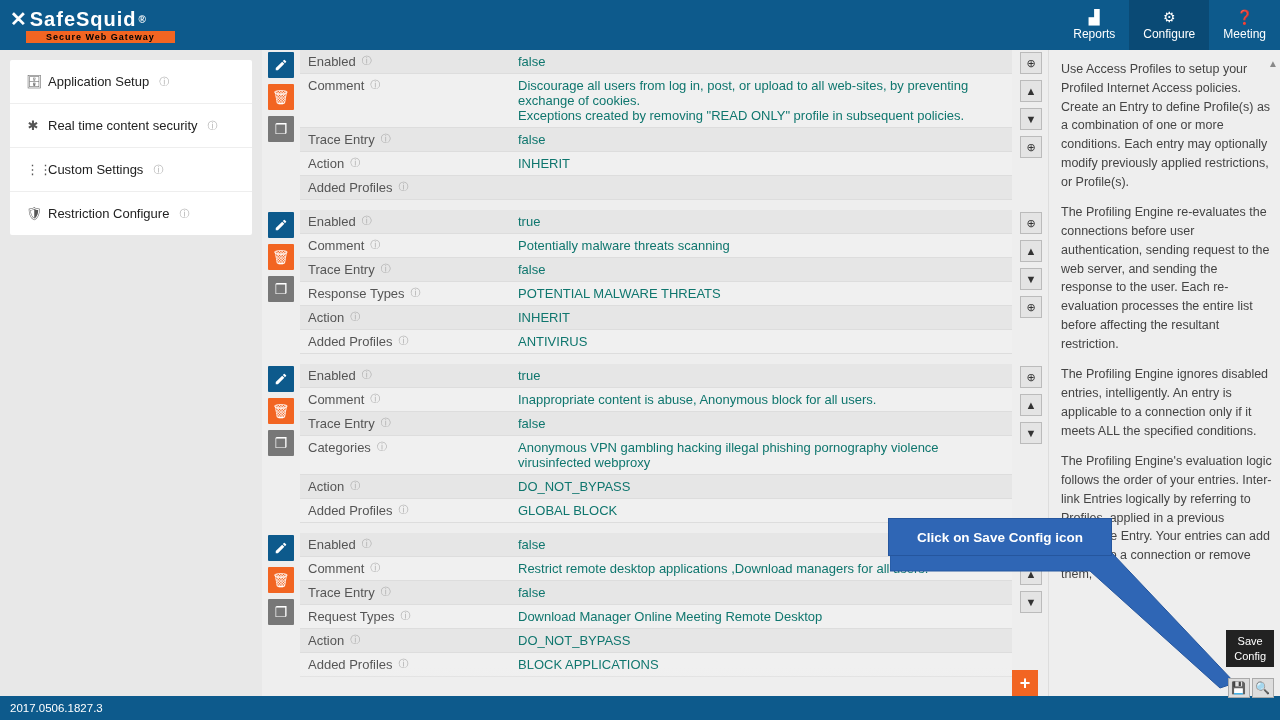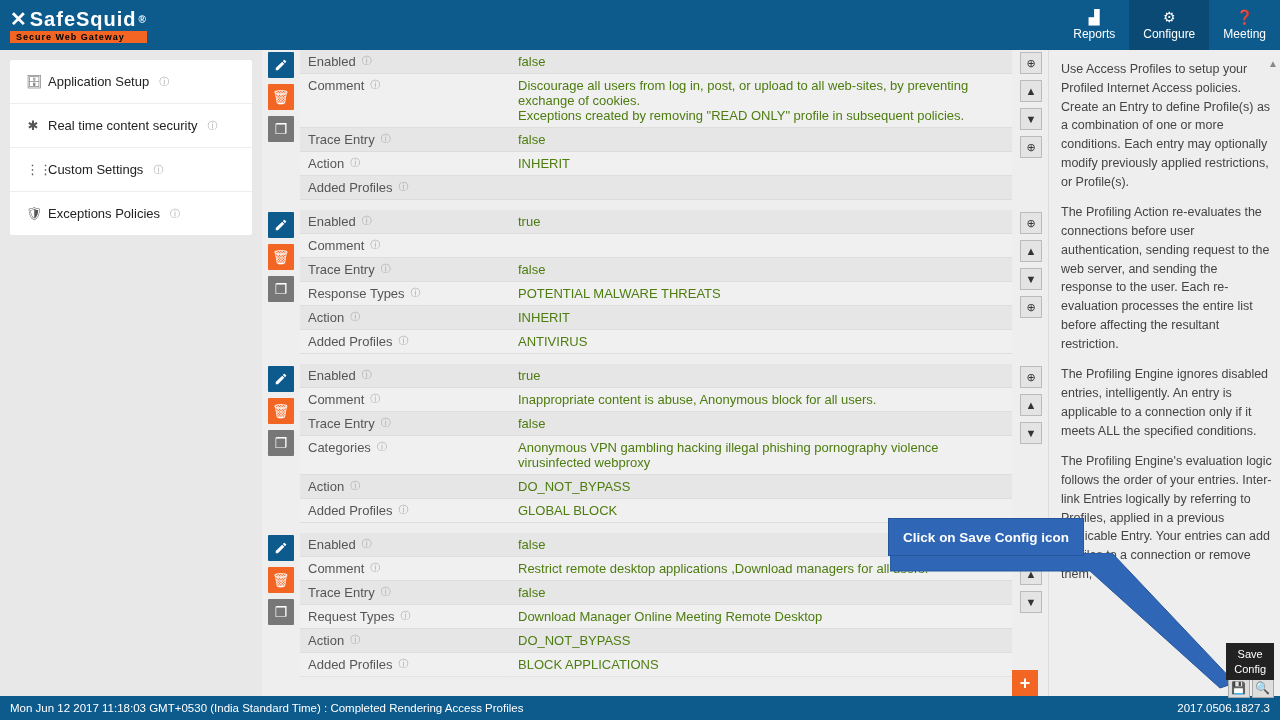--- a/index.html
+++ b/index.html
@@ -3,21 +3,21 @@
 <meta charset="utf-8">
 <style>
 * { margin: 0; padding: 0; box-sizing: border-box; }
 body { font-family: "Segoe UI", Tahoma, sans-serif; font-size: 13px; color: #333; background: #e8e8e8; width: 1280px; height: 720px; overflow: hidden; position: relative; }
 
 
 .header { background: #0d5a8c; height: 50px; display: flex; align-items: center; justify-content: space-between; padding: 0 0 0 10px; }
 .logo-area { display: flex; flex-direction: column; }
 .logo-text { color: #fff; font-size: 20px; font-weight: bold; letter-spacing: 1px; display: flex; align-items: center; gap: 2px; }
 .logo-text sup { font-size: 10px; }
-.tagline { background: #f26522; color: #000; font-size: 9px; padding: 1px 6px; font-weight: bold; letter-spacing: 1px; }
+.tagline { background: #f26522; color: #000; font-size: 9px; padding: 1px 20px; font-weight: bold; letter-spacing: 1px; margin-left: 16px; }
 .nav { display: flex; height: 100%; }
 .nav-item { color: #fff; padding: 8px 14px; display: flex; flex-direction: column; align-items: center; justify-content: center; font-size: 12px; cursor: pointer; }
 .nav-item.active { background: #0a4a75; }
 .nav-icon { font-size: 14px; margin-bottom: 2px; }
 
 
 .main { display: flex; height: calc(100% - 50px - 24px); }
 .sidebar { width: 262px; padding: 10px; }
 .sidebar-card { background: #fff; border-radius: 2px; }
 .sidebar-item { padding: 14px 16px; border-bottom: 1px solid #eee; display: flex; align-items: center; gap: 8px; cursor: pointer; color: #222; font-size: 13px; }
@@ -35,40 +35,40 @@
 .tool-btn { width: 26px; height: 26px; display: flex; align-items: center; justify-content: center; color: #fff; font-size: 14px; cursor: pointer; border-radius: 1px; }
 .tool-edit { background: #0d5a8c; }
 .tool-edit svg { fill: #fff; width: 14px; height: 14px; }
 .tool-del { background: #f26522; }
 .tool-clone { background: #777; }
 
 .entry-body { flex: 1; }
 .row { display: flex; border-bottom: 1px solid #ddd; background: #f0f0f0; }
 .row:nth-child(odd) { background: #e6e6e6; }
 .row-label { width: 210px; padding: 4px 8px; color: #555; display: flex; gap: 4px; }
-.row-value { flex: 1; padding: 4px 8px; color: #4d7c0f; }
+.row-value { flex: 1; padding: 4px 8px; color: #0f766e; }
 
 .entry-side { width: 30px; display: flex; flex-direction: column; gap: 6px; padding-top: 2px; align-items: flex-end; }
 .side-btn { width: 22px; height: 22px; background: #e4e4e4; border: 1px solid #bbb; display: flex; align-items: center; justify-content: center; cursor: pointer; font-size: 11px; color: #333; }
 
 .add-btn { position: absolute; bottom: 0; right: 10px; width: 26px; height: 26px; background: #f26522; color: #fff; display: flex; align-items: center; justify-content: center; font-size: 18px; font-weight: bold; cursor: pointer; }
 
 .right-panel { width: 232px; background: #eee; padding: 10px 8px 10px 12px; font-size: 12.5px; color: #444; line-height: 1.5; overflow-y: auto; border-left: 1px solid #ddd; position: relative; }
 .right-panel p { margin-bottom: 12px; }
 .right-scroll-up { position: absolute; top: 6px; right: 2px; font-size: 10px; color: #888; cursor: pointer; }
 
 
 .footer { background: #0d5a8c; color: #fff; height: 24px; display: flex; align-items: center; justify-content: space-between; padding: 0 10px; font-size: 11.5px; }
 
 
-.callout-box { position: absolute; top: 518px; left: 888px; width: 196px; height: 38px; background: #2f66b5; color: #fff; display: flex; align-items: center; justify-content: center; font-size: 13.5px; font-weight: 600; border: 1px solid #25569e; z-index: 50; }
+.callout-box { position: absolute; top: 518px; left: 888px; width: 224px; height: 38px; background: #2f66b5; color: #fff; display: flex; align-items: center; justify-content: center; font-size: 13.5px; font-weight: 600; border: 1px solid #25569e; z-index: 50; }
 .callout-arrow { position: absolute; top: 553px; left: 890px; z-index: 49; }
 
 
-.save-tooltip { position: absolute; bottom: 40px; right: 6px; background: #222; color: #fff; padding: 4px 8px; font-size: 11px; text-align: center; line-height: 1.3; z-index: 60; }
+.save-tooltip { position: absolute; bottom: 53px; right: 6px; background: #222; color: #fff; padding: 4px 8px; font-size: 11px; text-align: center; line-height: 1.3; z-index: 60; }
 .bottom-icons { position: absolute; bottom: 22px; right: 6px; display: flex; gap: 2px; z-index: 55; }
 .bottom-icon { width: 22px; height: 20px; background: #ddd; border: 1px solid #aaa; display: flex; align-items: center; justify-content: center; font-size: 12px; cursor: pointer; }
 
 .fade-bottom { position: absolute; bottom: 0; left: 0; right: 0; height: 30px; background: linear-gradient(to bottom, rgba(238,238,238,0), rgba(238,238,238,1)); pointer-events: none; }
 </style>
 </head>
 <body>
 
 <div class="header">
   <div class="logo-area">
@@ -109,21 +109,21 @@
         <span>Real time content security</span>
         <span class="info-dot">ⓘ</span>
       </div>
       <div class="sidebar-item">
         <span class="sidebar-icon">⋮⋮</span>
         <span>Custom Settings</span>
         <span class="info-dot">ⓘ</span>
       </div>
       <div class="sidebar-item">
         <span class="sidebar-icon">🛡</span>
-        <span>Exceptions Policies</span>
+        <span>Restriction Configure</span>
         <span class="info-dot">ⓘ</span>
       </div>
     </div>
   </div>
 
   <div class="content">
     <div class="center">
       <div class="entries-scroll" id="entries-scroll">
           <div class="entry">
             <div class="entry-tools">
@@ -174,20 +174,21 @@
               <div class="tool-btn tool-del">🗑</div>
               <div class="tool-btn tool-clone">❐</div>
             </div>
             <div class="entry-body">
               <div class="row">
                 <div class="row-label">Enabled <span class="info-dot">ⓘ</span></div>
                 <div class="row-value" style="white-space:pre-line">true</div>
               </div>
               <div class="row">
                 <div class="row-label">Comment <span class="info-dot">ⓘ</span></div>
+                <div class="row-value" style="white-space:pre-line">Potentially malware threats scanning</div>
               </div>
               <div class="row">
                 <div class="row-label">Trace Entry <span class="info-dot">ⓘ</span></div>
                 <div class="row-value" style="white-space:pre-line">false</div>
               </div>
               <div class="row">
                 <div class="row-label">Response Types <span class="info-dot">ⓘ</span></div>
                 <div class="row-value" style="white-space:pre-line">POTENTIAL MALWARE THREATS</div>
               </div>
               <div class="row">
@@ -291,29 +292,28 @@
             </div>
           </div>
         </div>
       <div class="fade-bottom"></div>
       <div class="add-btn">+</div>
     </div>
 
     <div class="right-panel">
       <span class="right-scroll-up">▲</span>
       <p>Use Access Profiles to setup your Profiled Internet Access policies. Create an Entry to define Profile(s) as a combination of one or more conditions. Each entry may optionally modify previously applied restrictions, or Profile(s).</p>
-      <p>The Profiling Action re-evaluates the connections before user authentication, sending request to the web server, and sending the response to the user. Each re-evaluation processes the entire list before affecting the resultant restriction.</p>
+      <p>The Profiling Engine re-evaluates the connections before user authentication, sending request to the web server, and sending the response to the user. Each re-evaluation processes the entire list before affecting the resultant restriction.</p>
       <p>The Profiling Engine ignores disabled entries, intelligently. An entry is applicable to a connection only if it meets ALL the specified conditions.</p>
       <p>The Profiling Engine's evaluation logic follows the order of your entries. Inter-link Entries logically by referring to Profiles, applied in a previous applicable Entry. Your entries can add Profiles to a connection or remove them,</p>
     </div>
   </div>
 </div>
 
 <div class="footer">
-  <span>Mon Jun 12 2017 11:18:03 GMT+0530 (India Standard Time) : Completed Rendering Access Profiles</span>
   <span>2017.0506.1827.3</span>
 </div>
 
 <div class="callout-box">
   <span>Click on  Save Config icon</span>
 </div>
 <svg class="callout-arrow" width="350" height="140">
   <polygon points="0,0 222,0 345,130 330,135 200,18 0,18" fill="#2f66b5" stroke="#25569e" stroke-width="1"></polygon>
 </svg>
 

